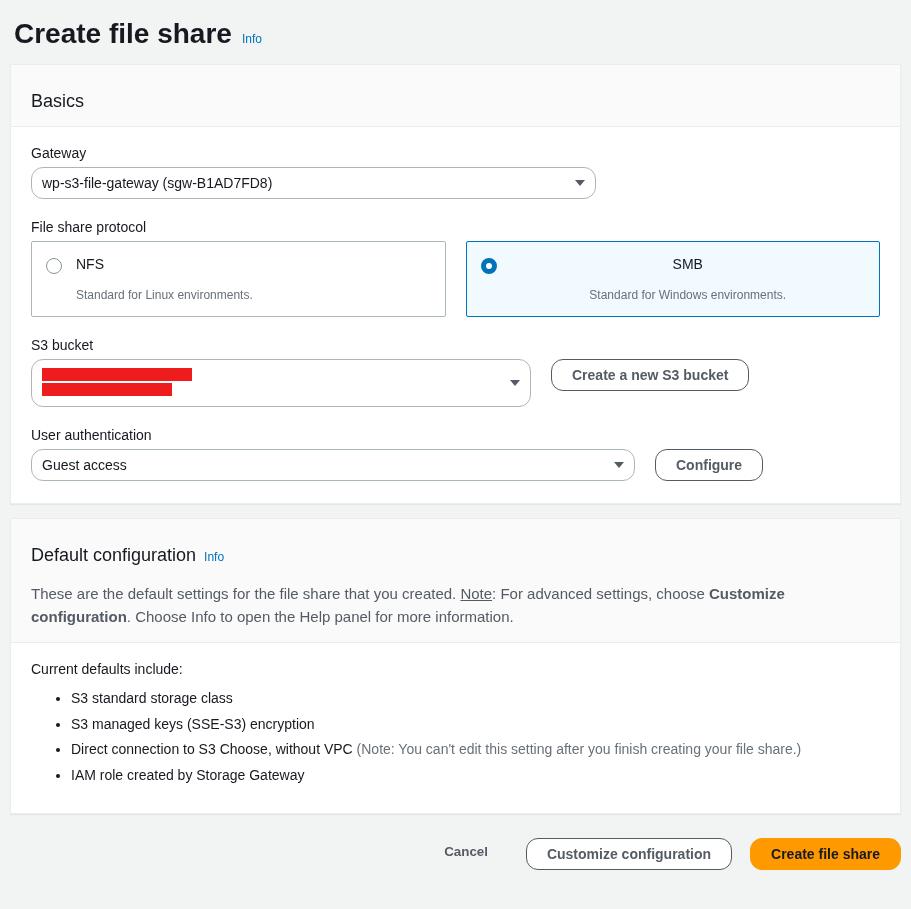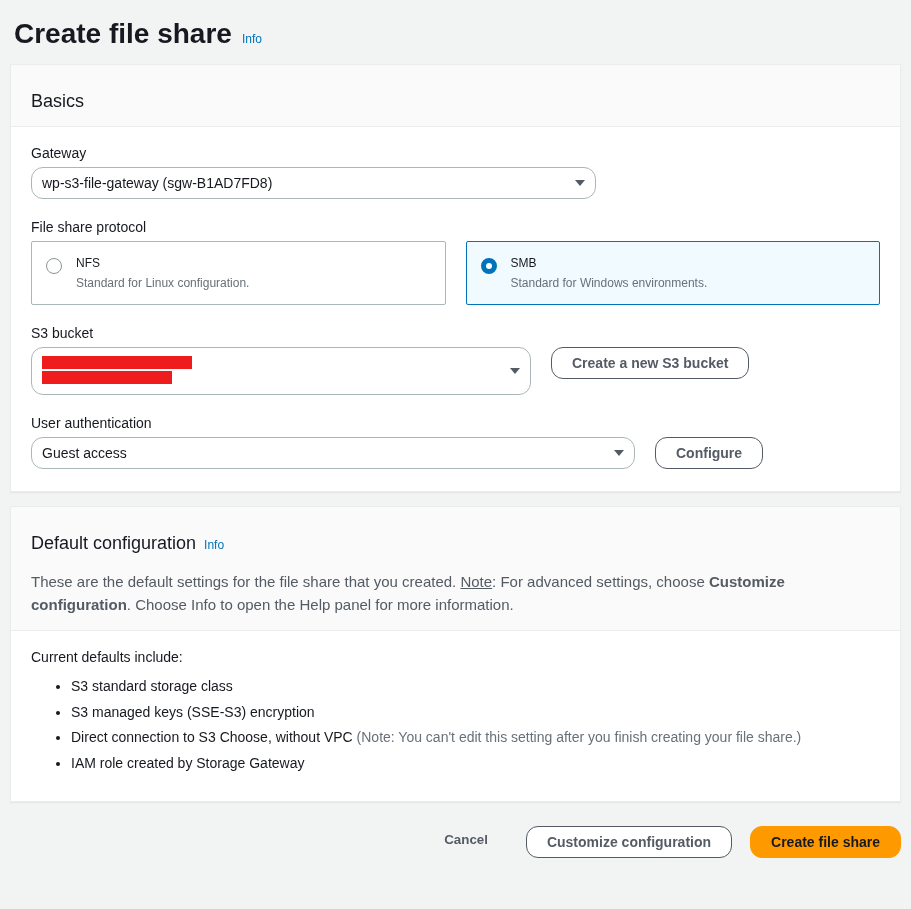--- a/index.html
+++ b/index.html
@@ -113,38 +113,39 @@
       border: 1px solid #aab7b8;
       border-radius: 2px;
       padding: 14px 14px 14px 44px;
       position: relative;
       cursor: pointer;
       background: #fff;
     }
     .radio-tile.selected {
       border: 1px solid #0073bb;
       background: #f1faff;
+      text-align: center;
     }
     .radio-circle {
       position: absolute;
       left: 14px;
       top: 16px;
       width: 16px;
       height: 16px;
       border: 1px solid #879596;
       border-radius: 50%;
       background: #fff;
     }
     .radio-tile.selected .radio-circle {
       border: 5px solid #0073bb;
     }
     .radio-title {
-      font-size: 12px;
+      font-size: 14px;
       color: #16191f;
-      margin-bottom: 6px;
+      margin-bottom: 16px;
     }
     .radio-desc {
       font-size: 12px;
       color: #687078;
     }
     .btn {
       border: 1px solid #545b64;
       background: #fff;
       color: #545b64;
       font-weight: 700;
@@ -237,21 +238,21 @@
         </div>
       </div>
     </div>
 
     <div class="field">
       <label class="field-label">File share protocol</label>
       <div class="radio-tiles">
         <div class="radio-tile">
           <span class="radio-circle"></span>
           <div class="radio-title">NFS</div>
-          <div class="radio-desc">Standard for Linux configuration.</div>
+          <div class="radio-desc">Standard for Linux environments.</div>
         </div>
         <div class="radio-tile selected">
           <span class="radio-circle"></span>
           <div class="radio-title">SMB</div>
           <div class="radio-desc">Standard for Windows environments.</div>
         </div>
       </div>
     </div>
 
     <div class="field">

